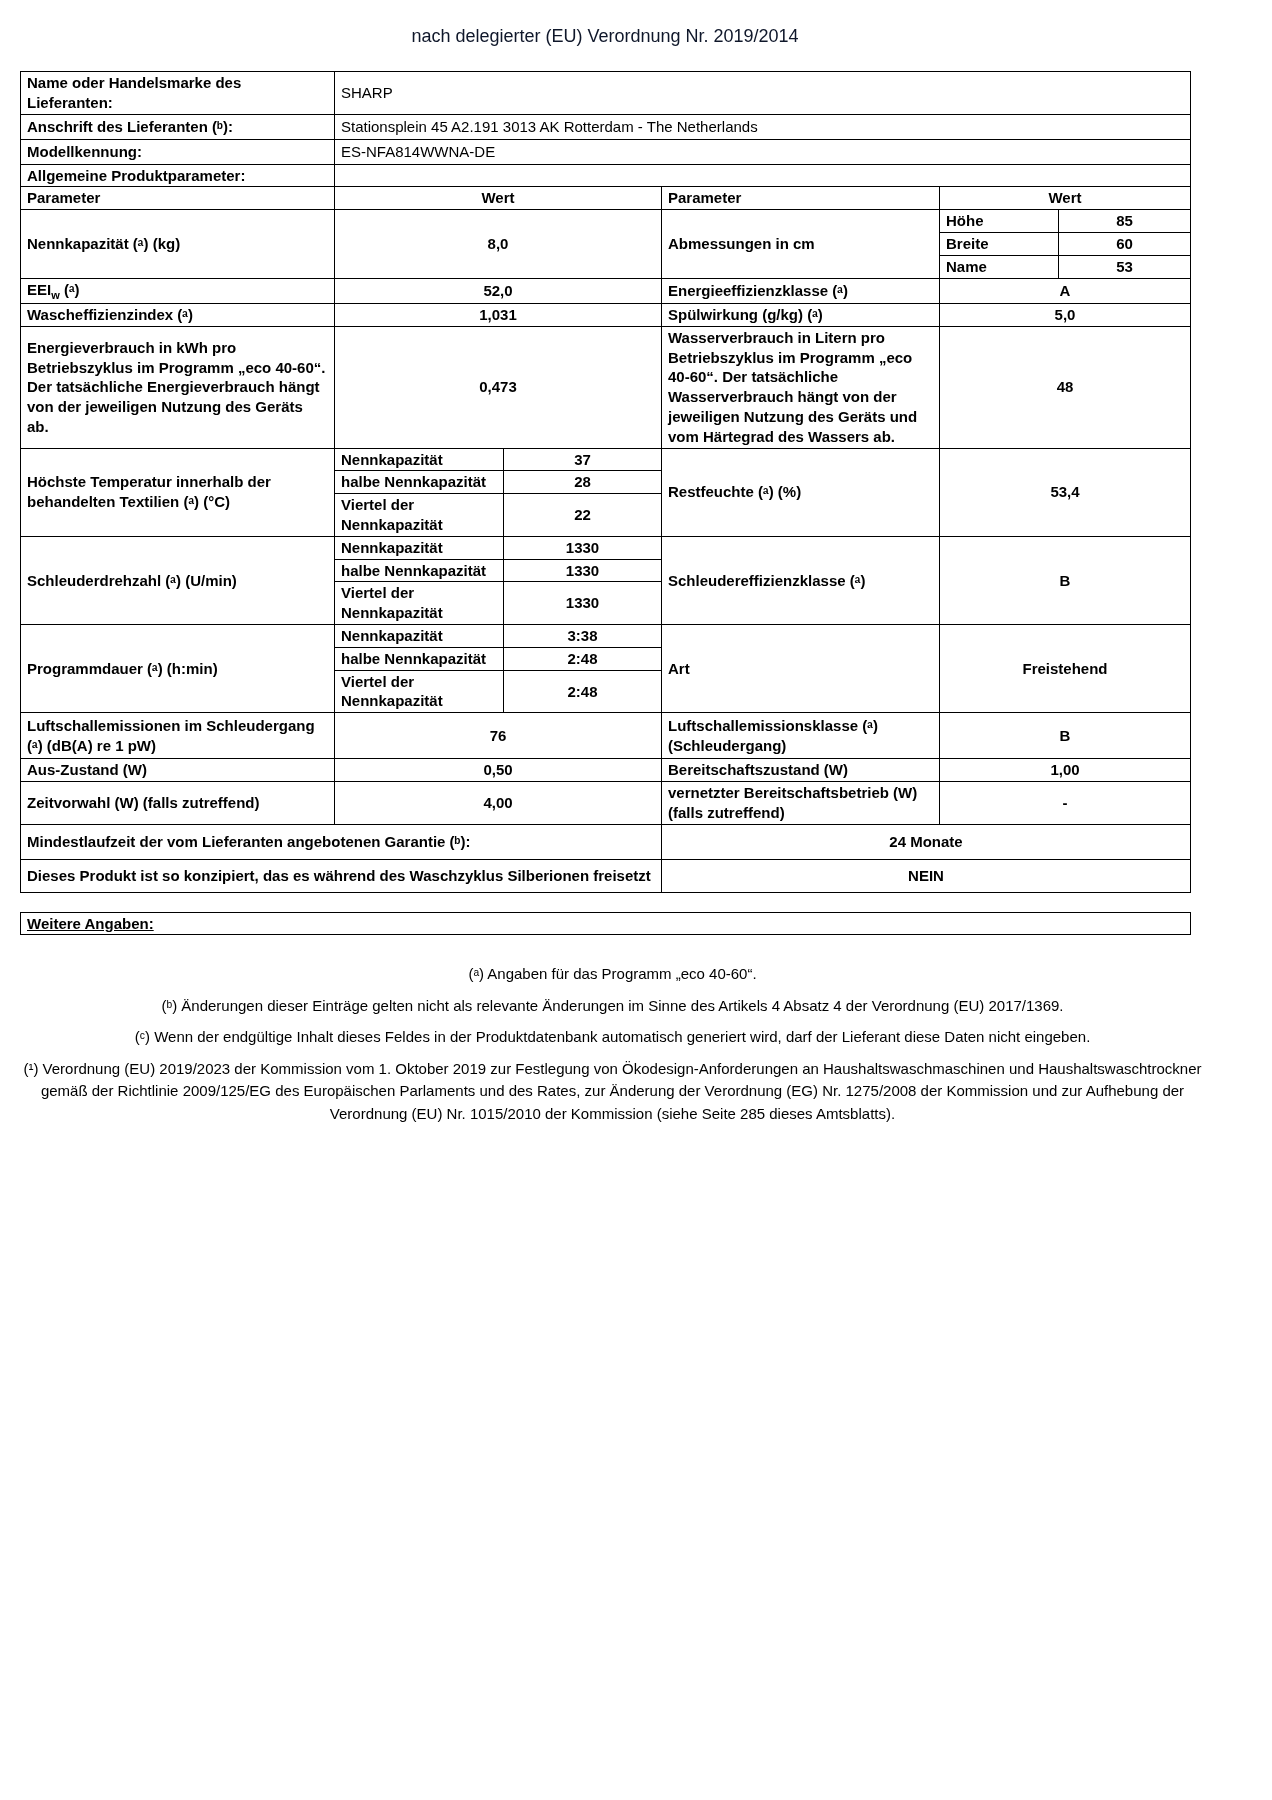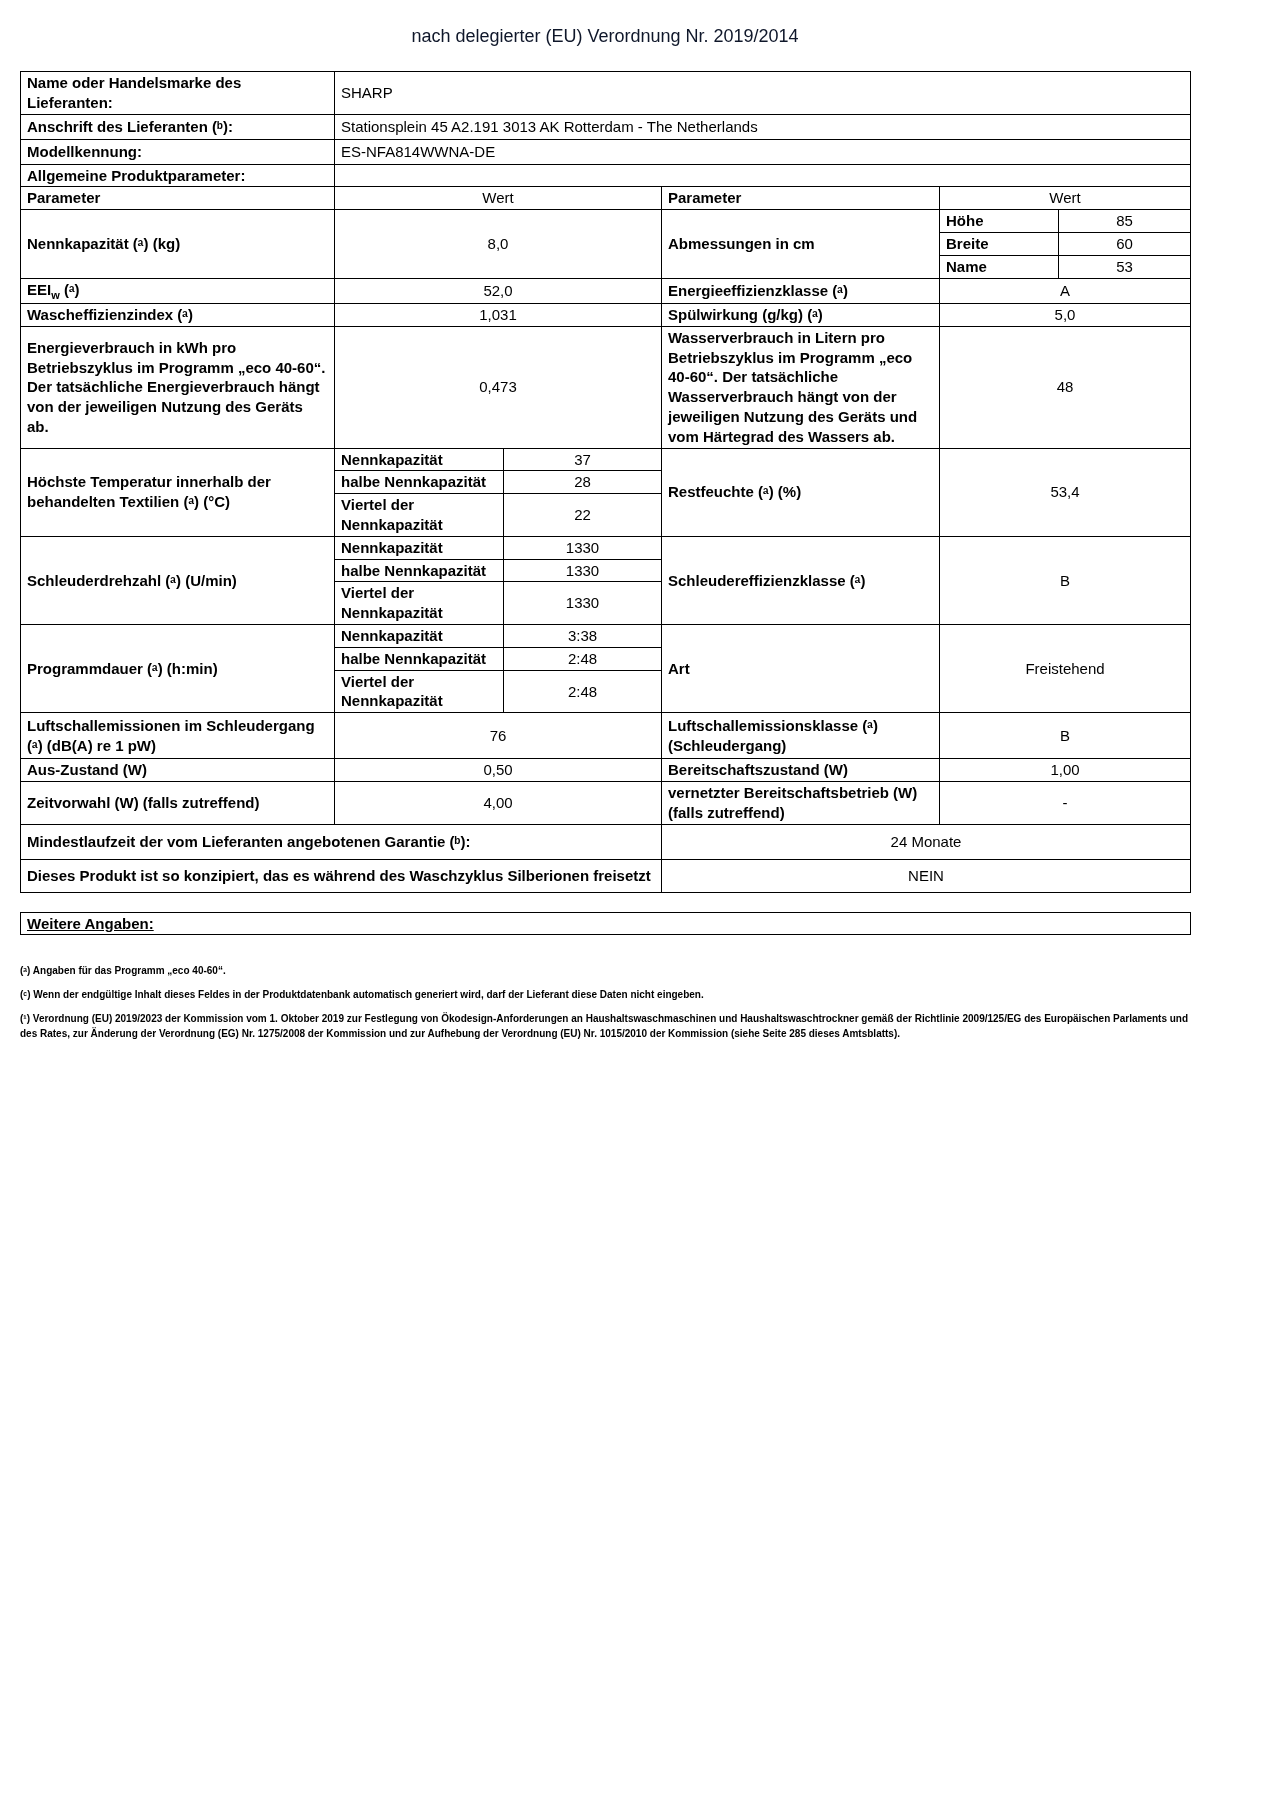--- a/index.html
+++ b/index.html
@@ -31,38 +31,39 @@
   td {
     border: 1px solid #000;
     padding: 1px 6px;
     font-size: 15px;
     line-height: 1.32;
     vertical-align: middle;
     overflow: hidden;
     word-wrap: break-word;
   }
   .lbl { font-weight: bold; text-align: left; }
-  .val { font-weight: normal; text-align: center; }
+  .val { font-weight: bold; text-align: center; }
   .vleft { font-weight: normal; text-align: left; margin-top: 46px; }
 
   .subscript { vertical-align: sub; font-size: 11px; font-weight: bold; }
 
   tr.h20 { height: 20px; } tr.h21 { height: 21px; } tr.h22 { height: 22px; }
   tr.h25 { height: 25px; } tr.h33 { height: 33px; } tr.h35 { height: 35px; }
   tr.h38 { height: 38px; } tr.h46 { height: 46px; } tr.h54 { height: 54px; }
   tr.h121 { height: 121px; }
 
   .weblink-cell div { line-height: 1.75; }
 
   .footnotes { width: 1185px; margin: 28px 0 0 20px; }
   .fn {
-    font-size: 10px;
-    font-weight: bold;
+    font-size: 15px;
+    font-weight: normal;
     line-height: 1.5;
     margin-bottom: 9px;
+    text-align: center;
   }
 </style>
 </head>
 <body>
 
 <div class="sheet">
 
   <div class="title-block">
     <div class="doc-subtitle">nach delegierter (EU) Verordnung Nr. 2019/2014</div>
   </div>
@@ -218,17 +219,18 @@
       </colgroup>
     <tbody>
       <tr class="h21">
         <td class="lbl">Weitere Angaben:</td>
       </tr>
     </tbody>
   </table>
 
   <div class="footnotes">
     <div class="fn">(ᵃ) Angaben für das Programm „eco 40-60“.</div>
+    <div class="fn">(ᵇ) Änderungen dieser Einträge gelten nicht als relevante Änderungen im Sinne des Artikels 4 Absatz 4 der Verordnung (EU) 2017/1369.</div>
     <div class="fn">(ᶜ) Wenn der endgültige Inhalt dieses Feldes in der Produktdatenbank automatisch generiert wird, darf der Lieferant diese Daten nicht eingeben.</div>
     <div class="fn">(¹) Verordnung (EU) 2019/2023 der Kommission vom 1. Oktober 2019 zur Festlegung von Ökodesign-Anforderungen an Haushaltswaschmaschinen und Haushaltswaschtrockner gemäß der Richtlinie 2009/125/EG des Europäischen Parlaments und des Rates, zur Änderung der Verordnung (EG) Nr. 1275/2008 der Kommission und zur Aufhebung der Verordnung (EU) Nr. 1015/2010 der Kommission (siehe Seite 285 dieses Amtsblatts).</div>
   </div>
 
 </div>
 
 </body></html>

